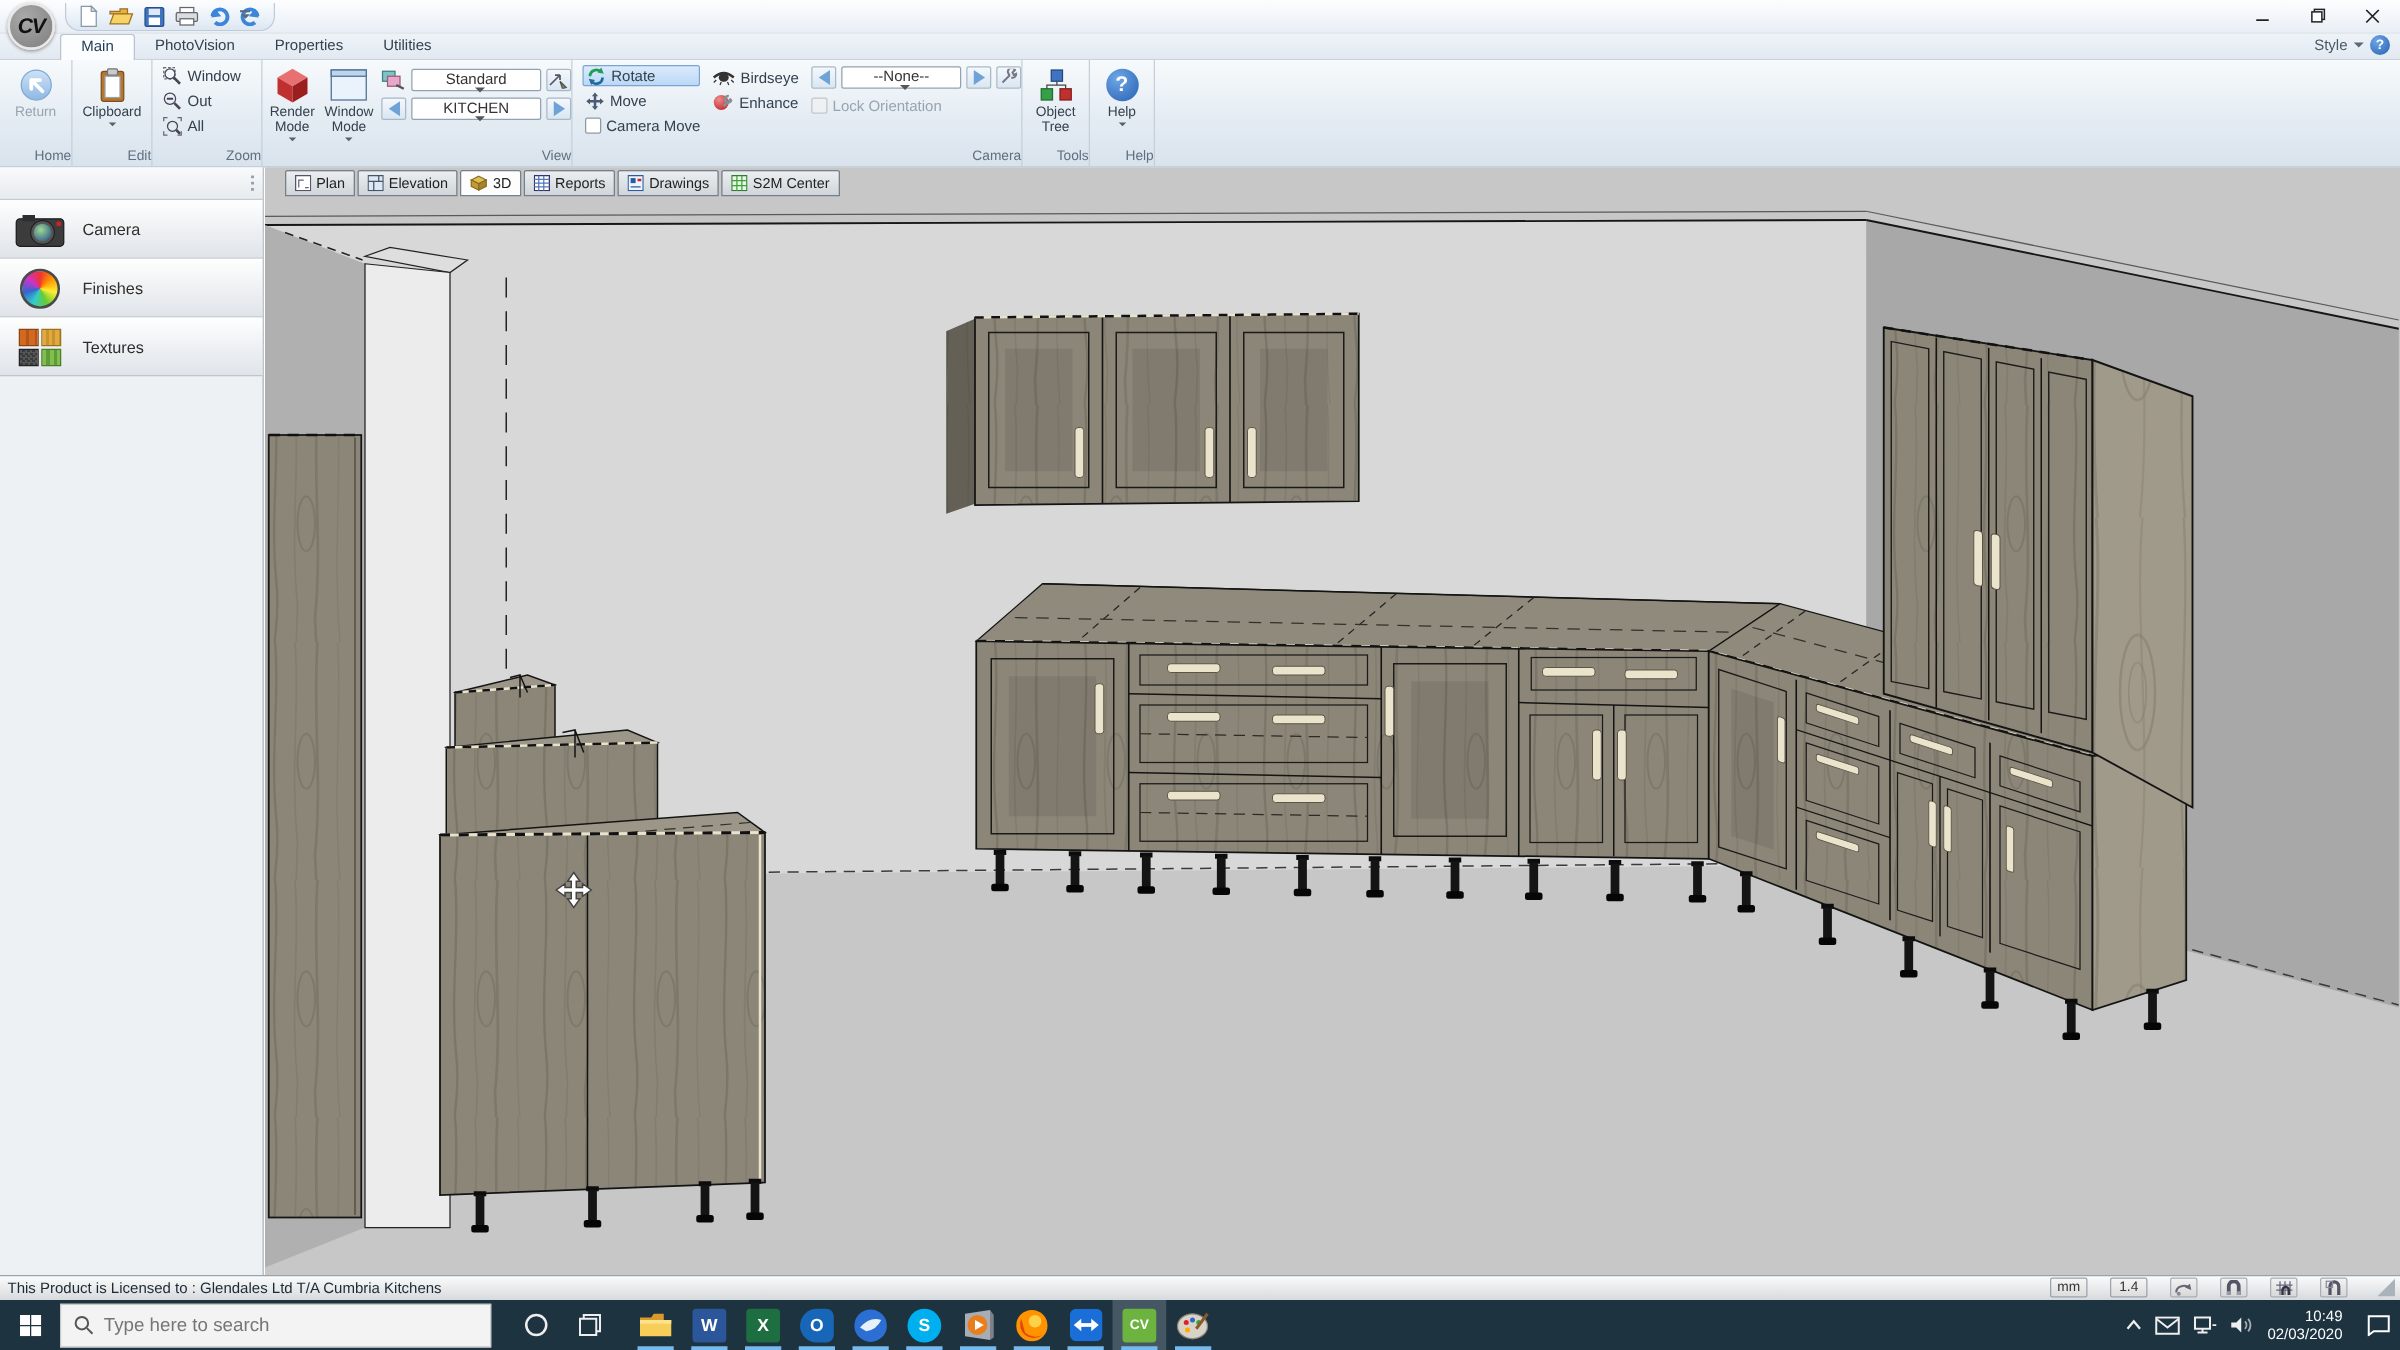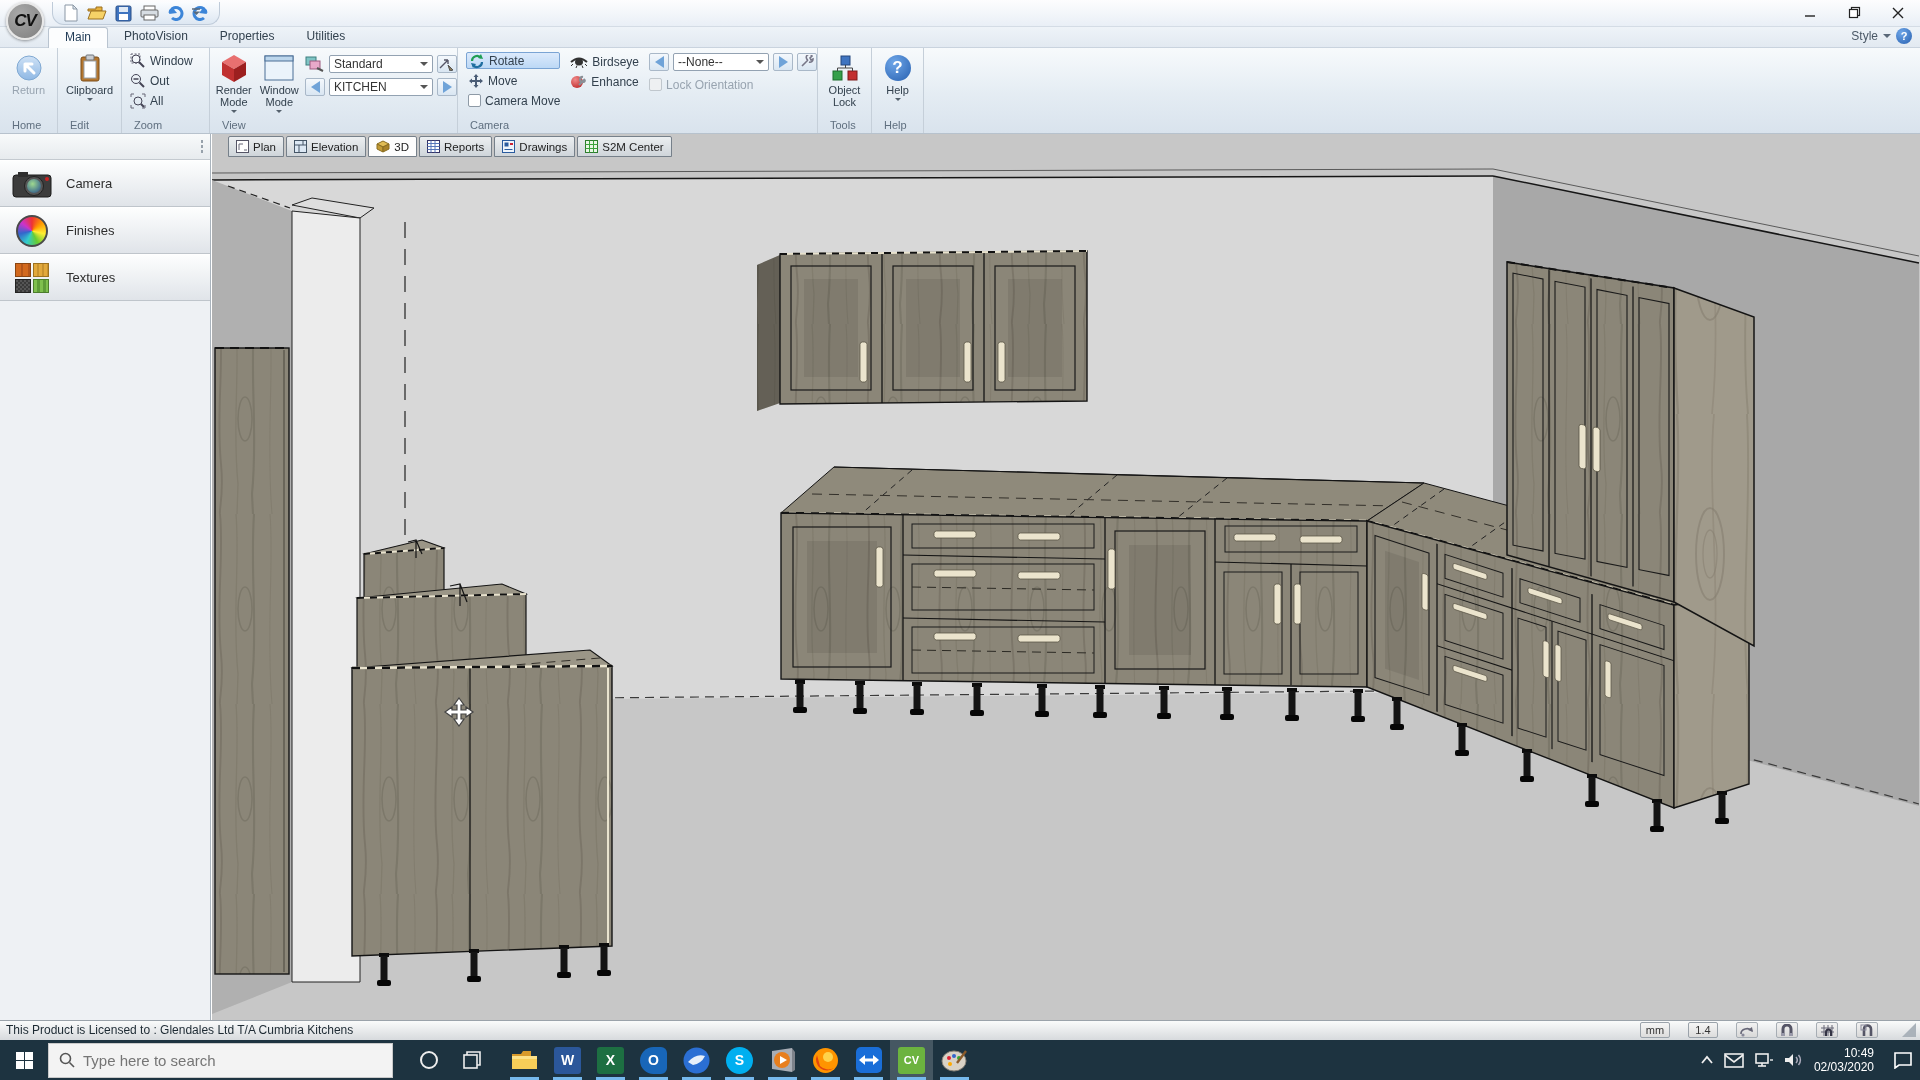--- a/index.html
+++ b/index.html
@@ -29,31 +29,31 @@
   .mtab.active { background:#fcfdfe; border:1px solid #b9c4d0; border-bottom:none; border-radius:3px 3px 0 0; color:#1f3a55; }
   .stylearea { position:absolute; right:8px; top:1px; display:flex; align-items:center; gap:5px; font-size:12px; color:#4a5866; }
   .caret-down { width:0; height:0; border-left:4px solid transparent; border-right:4px solid transparent; border-top:4px solid #5a6878; }
   .helpdot { width:16px; height:16px; border-radius:50%; background:radial-gradient(circle at 35% 30%, #6ea6e8, #2760b0);
     color:#fff; font-size:11px; font-weight:bold; display:flex; align-items:center; justify-content:center; }
 
   
   .ribbon { position:absolute; left:0; top:48px; width:1920px; height:86px;
     background:linear-gradient(#f7fafc,#e4ecf3 55%,#d9e3ed); border-bottom:1px solid #b7c2cd; }
   .grp { position:absolute; top:0; height:85px; border-right:1px solid #c5cfd9; }
-  .grplabel { position:absolute; bottom:2px; left:0; right:0; text-align:left; font-size:11px; color:#5f6f7f;margin-left:12px; }
+  .grplabel { position:absolute; bottom:2px; left:0; right:0; text-align:right; font-size:11px; color:#5f6f7f;margin-left:12px; }
   .grpbody { position:absolute; top:1px; left:0; right:0; height:64px; display:flex; }
   .bigbtn { display:flex; flex-direction:column; align-items:center; justify-content:flex-start; padding-top:3px;
     font-size:11px; color:#33414e; text-align:center; line-height:12px; }
   .bigbtn .ic { height:32px; display:flex; align-items:center; justify-content:center; }
   .dim { color:#98a4b0; }
   .smallcol { display:flex; flex-direction:column; justify-content:flex-start; padding-top:3px; gap:3px; }
   .smallrow { display:flex; align-items:center; gap:4px; height:17px; font-size:12px; color:#33414e; white-space:nowrap; }
   .smallrow.hl { background:linear-gradient(#dceafc,#bcd8f5); border:1px solid #7aa4d4; border-radius:2px; padding:0 6px 0 2px; }
   .combo { display:flex; align-items:center; justify-content:space-between; background:#fff; border:1px solid #93a2b2;
-    height:18px; font-size:12px; color:#333; padding:0 4px; border-radius:2px; }
+    height:18px; font-size:12px; color:#333; padding:0 4px; border-radius:2px;flex-direction:column; }
   .combo .cc { width:0; height:0; border-left:4px solid transparent; border-right:4px solid transparent; border-top:4px solid #555; margin-left:6px; }
   .arrbtn { width:20px; height:18px; display:flex; align-items:center; justify-content:center;
     background:linear-gradient(#f4f8fc,#d9e6f2); border:1px solid #a9b8c8; border-radius:2px; }
   .tri-l { width:0; height:0; border-top:6px solid transparent; border-bottom:6px solid transparent; border-right:9px solid #6fa3d8; }
   .tri-r { width:0; height:0; border-top:6px solid transparent; border-bottom:6px solid transparent; border-left:9px solid #6fa3d8; }
   .cb { width:13px; height:13px; background:#fff; border:1px solid #8e9aa6; border-radius:2px; flex:0 0 auto; }
   .cb.dis { background:#eef0f2; border-color:#c0c7cd; }
   .mini-caret { width:0; height:0; border-left:3.5px solid transparent; border-right:3.5px solid transparent; border-top:3.5px solid #55616d; margin:2px auto 0; }
 
   
@@ -402,21 +402,21 @@
       <div class="grpbody" style="justify-content:center;">
         <div class="bigbtn" style="width:52px;">
           <span class="ic">
             <svg width="28" height="28">
                 <rect x="10" y="2" width="9" height="9" fill="#3f74c0" stroke="#24477c"></rect>
                 <rect x="2" y="17" width="9" height="9" fill="#35a04a" stroke="#1d6e2d"></rect>
                 <rect x="17" y="17" width="9" height="9" fill="#c22f2f" stroke="#7e1d1d"></rect>
                 <path d="M14.5 11 v3 h-8 v3 M14.5 14 h7 v3" fill="none" stroke="#444"></path>
               </svg>
           </span>
-          <span>Object Lock</span>
+          <span>Object Tree</span>
         </div>
       </div>
       <div class="grplabel">Tools</div>
     </div>
 
     <div class="grp" style="left:872px;width:52px;">
       <div class="grpbody" style="justify-content:center;">
         <div class="bigbtn">
           <span class="ic">
             <span class="helpdot" style="width:26px;height:26px;font-size:17px;">?</span>

